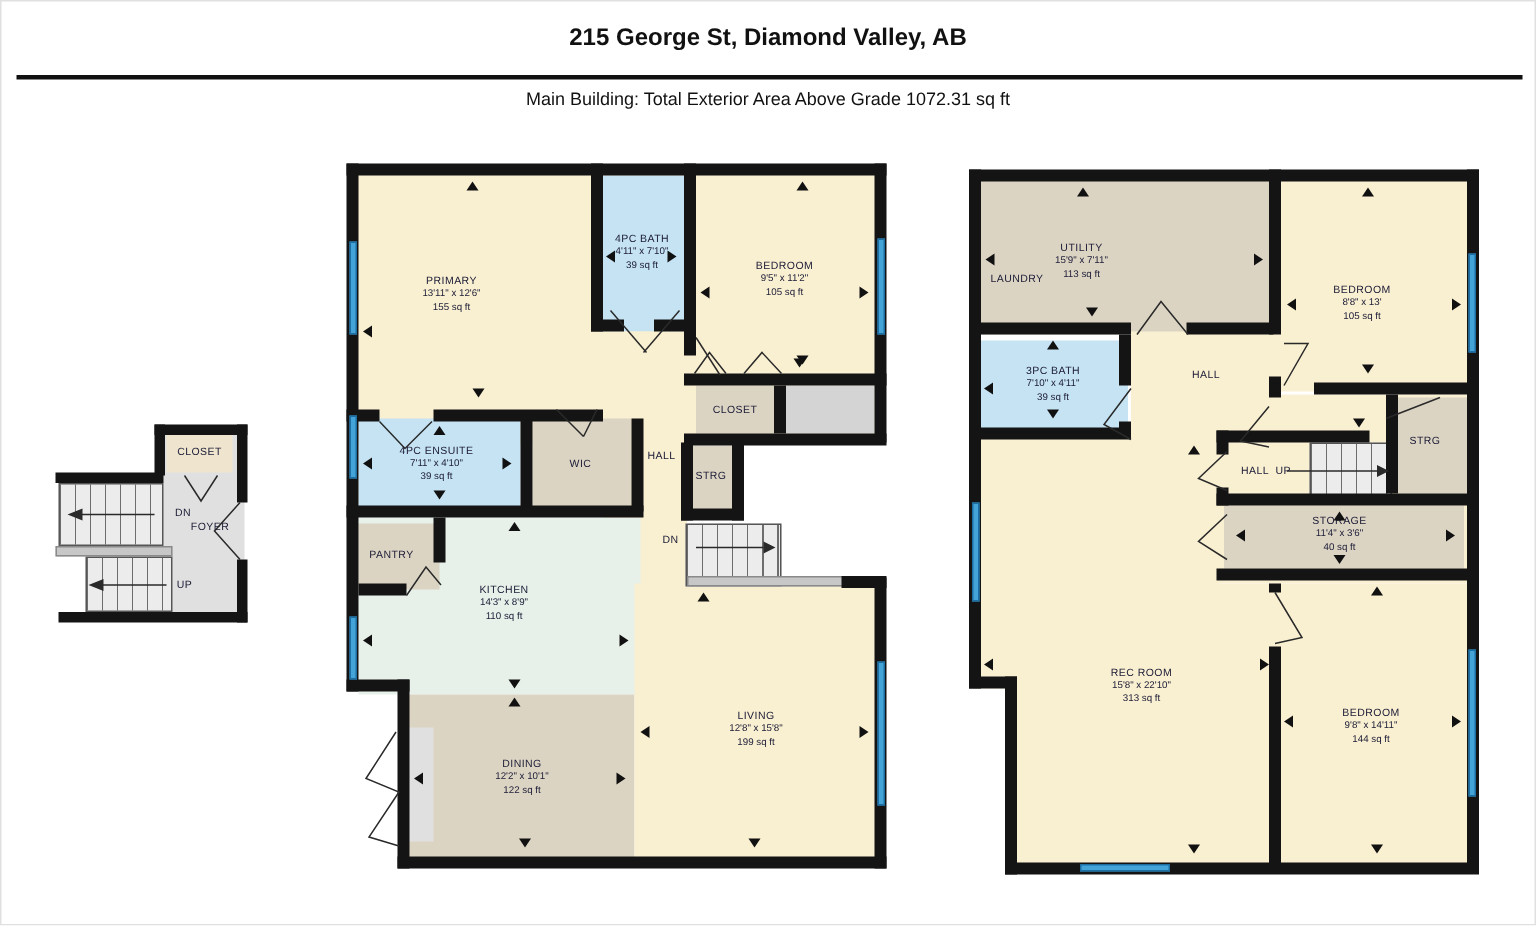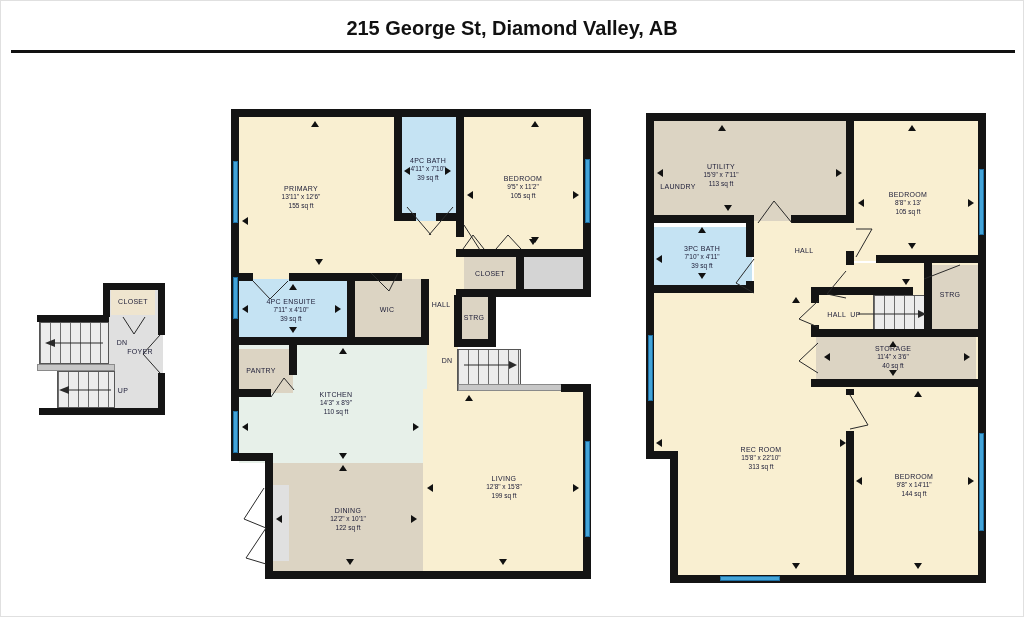--- a/index.html
+++ b/index.html
@@ -1,18 +1,18 @@
 <!DOCTYPE html>
 <html><head>
 <meta charset="utf-8">
 <style>
   html,body{margin:0;padding:0;background:#fff;}
   .canvas{position:relative;width:1024px;height:617px;background:#fff;border:1px solid #e0e0e0;box-sizing:border-box;
           font-family:"Liberation Sans", sans-serif;overflow:hidden;}
-  .title{position:absolute;top:16px;left:0;width:100%;text-align:center;font-size:20px;font-weight:bold;color:#111;}
+  .title{position:absolute;top:16px;left:0;width:100%;text-align:center;font-size:16px;font-weight:bold;color:#111;}
   .rule{position:absolute;top:49px;left:10px;width:1004px;height:3px;background:#111;}
   .subtitle{position:absolute;top:58px;left:0;width:100%;text-align:center;font-size:12px;color:#111;}
   .plan{position:absolute;}
   .rm,.w,.win,.stairs,.landing,.tri{position:absolute;}
   .cream{background:#f9efd1}.blue{background:#c5e3f3}.tan{background:#dcd4c3}
   .mint{background:#e7f0e9}.grey{background:#e0e0e0}.ltan{background:#efe5cf}
   .dkgrey{background:#d4d4d4}.white{background:#fff}
   .w{background:#141414;}
   .win{background:#44a4d8;border:1px solid #1d6fa3;box-sizing:border-box;}
   .stairs{background-color:#ececec;background-image:repeating-linear-gradient(90deg,#6d6d6d 0 1px,transparent 1px 10px);border:1px solid #555;box-sizing:border-box;}
@@ -29,20 +29,21 @@
   .t-l{border-top:4px solid transparent;border-bottom:4px solid transparent;border-right:6px solid #111;}
   .t-r{border-top:4px solid transparent;border-bottom:4px solid transparent;border-left:6px solid #111;}
 </style>
 </head>
 <body>
 
 <div class="canvas">
 
   <div class="title">215 George St, Diamond Valley, AB</div>
   <div class="rule"></div>
+  <div class="subtitle">Main Building: Total Exterior Area Above Grade 1072.31 sq ft</div>
 
   <div class="plan" id="foyer" style="left:30px;top:282px;width:140px;height:135px;">
     <div class="rm grey" style="left:76px;top:4px;width:56px;height:126px;"></div>
     <div class="rm ltan" style="left:80px;top:6px;width:44px;height:26px;"></div>
     <div class="stairs" style="left:8px;top:39px;width:70px;height:42px;"></div>
     <div class="landing" style="left:6px;top:81px;width:78px;height:7px;"></div>
     <div class="stairs" style="left:26px;top:88px;width:58px;height:37px;"></div>
     <div class="w" style="left:72px;top:0;width:62px;height:7px;"></div>
     <div class="w" style="left:72px;top:0;width:7px;height:34px;"></div>
     <div class="w" style="left:127px;top:0;width:7px;height:52px;"></div>

